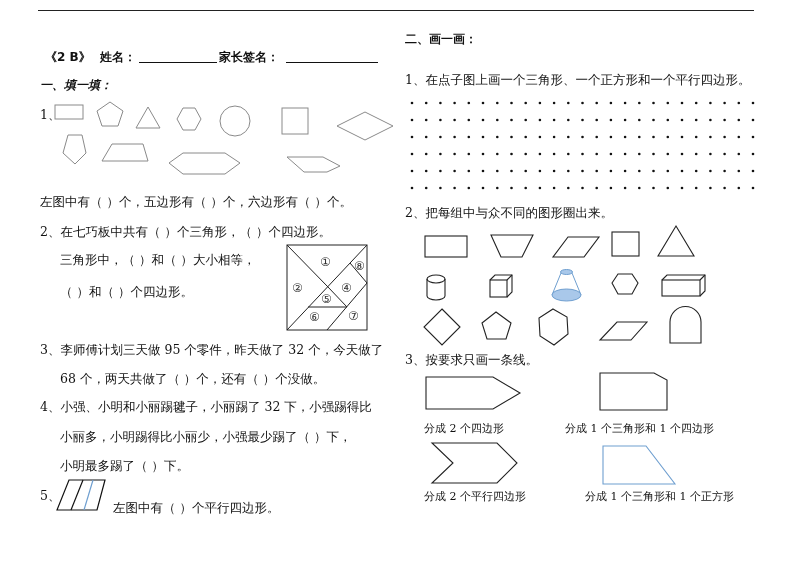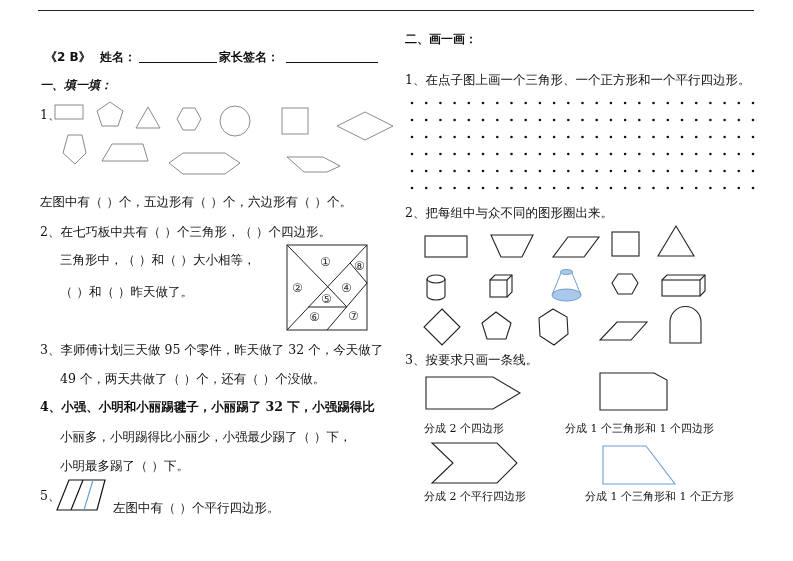--- a/index.html
+++ b/index.html
@@ -38,21 +38,21 @@
     <polygon points="68,135 82,135 86,153 75,164 63,153"></polygon>
     <polygon points="112,144 143,144 148,161 102,161"></polygon>
     <polygon points="183,153 225,153 240,163 225,174 183,174 169,163"></polygon>
     <polygon points="287,157 323,157 340,166 327,172 304,172"></polygon>
   </g>
 </svg>
 
 <div class="t" style="left:40px;top:195px;">左图中有（   ）个，五边形有（   ）个，六边形有（    ）个。</div>
 <div class="t" style="left:40px;top:225px;">2、在七巧板中共有（      ）个三角形，（      ）个四边形。</div>
 <div class="t" style="left:60px;top:253px;">三角形中，（     ）和（     ）大小相等，</div>
-<div class="t" style="left:60px;top:285px;">（     ）和（     ）昨天做了。</div>
+<div class="t" style="left:60px;top:285px;">（     ）和（     ）个四边形。</div>
 
 <svg width="793" height="561" style="pointer-events:none;">
   <g fill="none" stroke="#222" stroke-width="1">
     <rect x="287" y="245" width="80" height="85"></rect>
     <line x1="287" y1="245" x2="328" y2="287"></line>
     <line x1="367" y1="245" x2="287" y2="330"></line>
     <line x1="350" y1="263" x2="367" y2="283"></line>
     <line x1="328" y1="287" x2="347" y2="307"></line>
     <line x1="367" y1="283" x2="327" y2="330"></line>
     <line x1="308" y1="307" x2="347" y2="307"></line>
@@ -62,22 +62,22 @@
     <text x="292" y="292">②</text>
     <text x="341" y="292">④</text>
     <text x="321" y="303">⑤</text>
     <text x="309" y="321">⑥</text>
     <text x="348" y="320">⑦</text>
     <text x="354" y="270">⑧</text>
   </g>
 </svg>
 
 <div class="t" style="left:40px;top:343px;">3、李师傅计划三天做 95 个零件，昨天做了 32 个，今天做了</div>
-<div class="t" style="left:60px;top:372px;">49 个，两天共做了（      ）个，还有（      ）个没做。</div>
-<div class="t" style="left:40px;top:400px;font-weight:bold;">4、小强、小明和小丽踢毽子，小丽踢了 32 下，小强踢得比</div>
+<div class="t" style="left:60px;top:372px;">68 个，两天共做了（      ）个，还有（      ）个没做。</div>
+<div class="t" style="left:40px;top:400px;">4、小强、小明和小丽踢毽子，小丽踢了 32 下，小强踢得比</div>
 <div class="t" style="left:60px;top:430px;">小丽多，小明踢得比小丽少，小强最少踢了（          ）下，</div>
 <div class="t" style="left:60px;top:459px;">小明最多踢了（        ）下。</div>
 <div class="t" style="left:40px;top:489px;">5、</div>
 
 <svg width="793" height="561" style="pointer-events:none;">
   <g fill="none" stroke-width="1.2">
     <polygon points="69,480 105,480 97,510 57,510" stroke="#111"></polygon>
     <line x1="83" y1="480" x2="71" y2="510" stroke="#111"></line>
     <line x1="93" y1="480" x2="84" y2="510" stroke="#6f9fd0"></line>
   </g>

